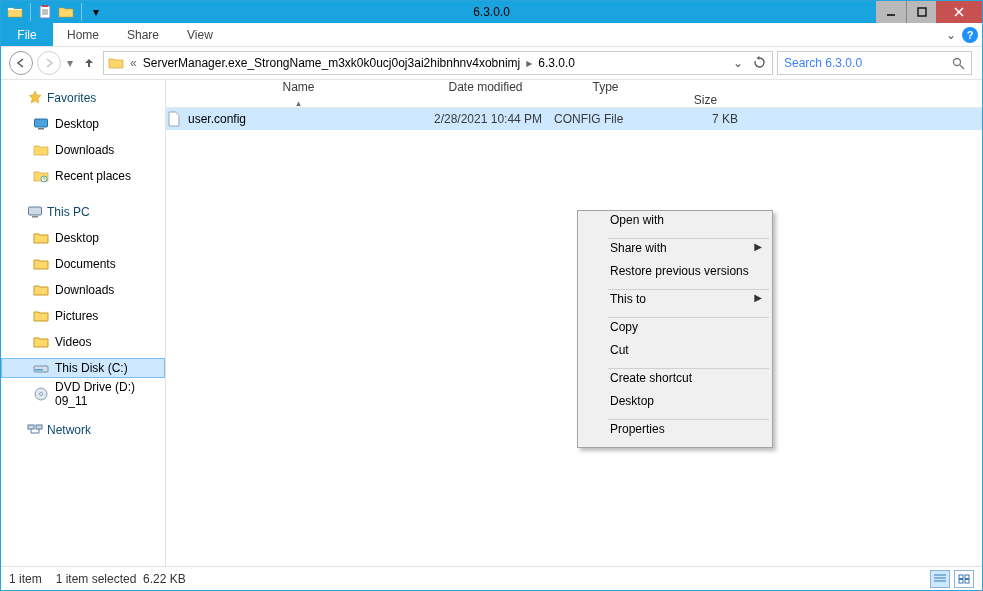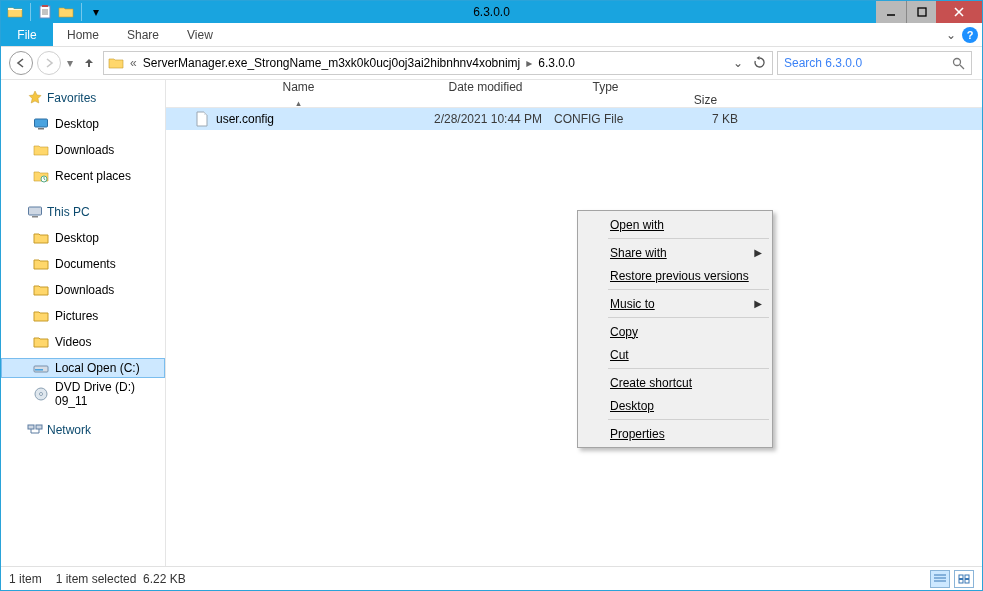--- a/index.html
+++ b/index.html
@@ -60,29 +60,29 @@
   .filelist { flex: 1; display: flex; flex-direction: column; position: relative; }
   .fl-header { height: 28px; display: flex; align-items: center; border-bottom: 1px solid #e8e8e8; color: #3b3b3b; }
   .fl-col { padding: 0 8px; border-right: 1px solid transparent; display: flex; align-items: center; gap: 4px; height: 100%; flex-direction: column; }
   .col-name   { width: 260px; padding-left: 14px; }
   .col-date   { width: 120px; }
   .col-type   { width: 120px; }
   .col-size   { width: 80px; text-align: right; justify-content: flex-end; }
   .fl-row { height: 22px; display: flex; align-items: center; }
   .fl-row.selected { background: #cde8ff; }
   .cell { padding: 0 8px; overflow: hidden; white-space: nowrap; }
-  .cell-name { width: 260px; display: flex; align-items: center; gap: 6px; padding-left: 28px; }
+  .cell-name { width: 260px; display: flex; align-items: center; gap: 6px; padding-left: 0; }
   .cell-date { width: 120px; color: #3a3a3a; }
   .cell-type { width: 120px; color: #3a3a3a; }
   .cell-size { width: 80px; text-align: right; color: #3a3a3a; }
   .file-ic { width: 16px; height: 16px; flex-shrink: 0; }
 
   
   .ctx-menu { position: absolute; left: 411px; top: 130px; width: 196px; background: #f0f0f0; border: 1px solid #a4a4a4; box-shadow: 3px 3px 4px rgba(0,0,0,0.25); z-index: 50; padding: 2px; }
-  .ctx-item { height: 23px; display: flex; align-items: center; padding: 0 20px 0 30px; position: relative; text-decoration: underline; }
+  .ctx-item { height: 23px; display: flex; align-items: flex-start; padding: 0 20px 0 30px; position: relative; }
   .ctx-item .arrow { position: absolute; right: 8px; color: #333; font-size: 10px; }
   .ctx-sep { height: 1px; background: #d0d0d0; margin: 2px 1px 2px 28px; }
   .ctx-item.highlight { outline: 2px solid #d40000; outline-offset: -1px; }
 
   
   .statusbar { height: 24px; border-top: 1px solid #e1e1e1; display: flex; align-items: center; padding: 0 8px; gap: 14px; color: #333; }
   .status-icons { margin-left: auto; display: flex; gap: 4px; }
   .view-ic { width: 20px; height: 18px; border: 1px solid #8ab4d8; display: flex; align-items: center; justify-content: center; }
   .view-ic.active { background: #cde8ff; }
 
@@ -300,21 +300,21 @@
             </span>
             <span>Videos</span>
           </div>
         <div class="sb-item selected">
             <span class="ic16">
               <svg viewBox="0 0 16 16" width="16" height="16">
                 <rect x="1" y="6" width="14" height="6" rx="1" fill="#d6dde6" stroke="#7790ab"></rect>
                 <rect x="2" y="9" width="8" height="1.6" fill="#4aa3df"></rect>
               </svg>
             </span>
-            <span>Local Open (C:)</span>
+            <span>This Disk (C:)</span>
           </div>
         <div class="sb-item">
             <span class="ic16">
               <svg viewBox="0 0 16 16" width="16" height="16">
                 <circle cx="8" cy="8" r="6" fill="#dfe7ee" stroke="#8aa0b3"></circle>
                 <circle cx="8" cy="8" r="1.5" fill="#fff" stroke="#8aa0b3"></circle>
               </svg>
             </span>
             <span>DVD Drive (D:) 09_11</span>
           </div>
@@ -369,21 +369,21 @@
         <div class="ctx-sep"></div>
         <div class="ctx-item">
             <span>Share with</span>
             <span class="arrow">▶</span>
           </div>
         <div class="ctx-item">
             <span>Restore previous versions</span>
           </div>
         <div class="ctx-sep"></div>
         <div class="ctx-item">
-            <span>Music to</span>
+            <span>This to</span>
             <span class="arrow">▶</span>
           </div>
         <div class="ctx-sep"></div>
         <div class="ctx-item">
             <span>Copy</span>
           </div>
         <div class="ctx-item">
             <span>Cut</span>
           </div>
         <div class="ctx-sep"></div>

